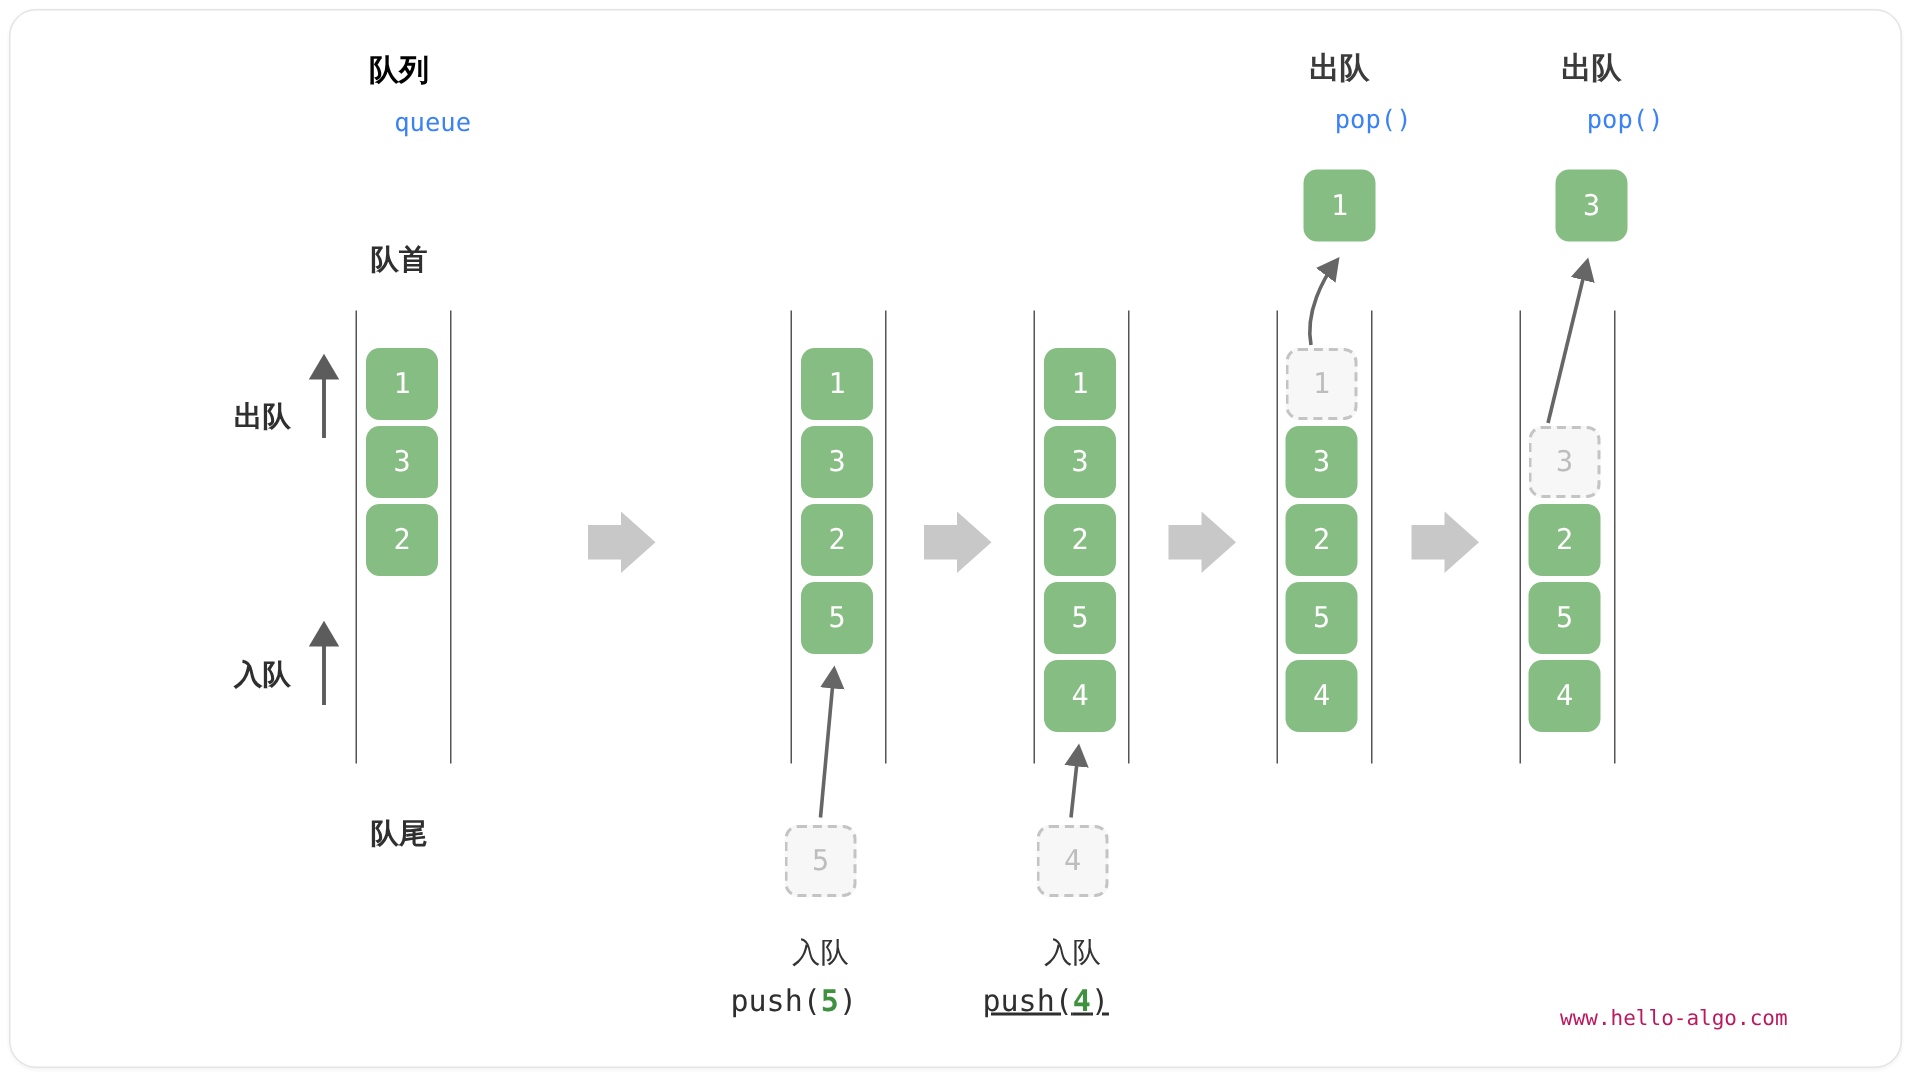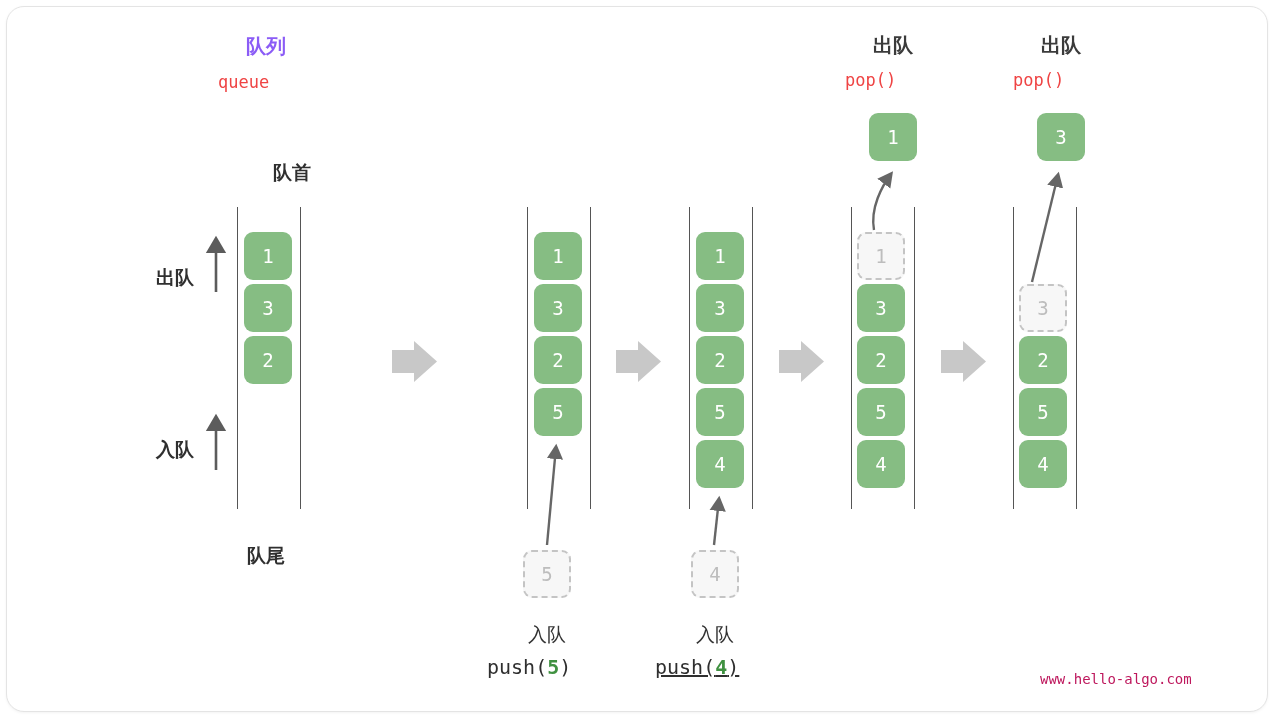--- a/index.html
+++ b/index.html
@@ -38,31 +38,31 @@
     font-size: 20px;
     font-weight: bold;
     color: #3b3b3b;
     white-space: nowrap;
     text-align: center;
   }
   .hdr-title-cn {
     position: absolute;
     font-size: 20px;
     font-weight: bold;
-    color: #8b5cf6;
+    color: #000000;
     white-space: nowrap;
     text-align: center;
   }
   .hdr-mono {
     position: absolute;
     font-family: "DejaVu Sans Mono", "Liberation Mono", monospace;
     font-size: 17px;
-    color: #ef4444;
-    white-space: nowrap;
-    text-align: left;
+    color: #3b82f6;
+    white-space: nowrap;
+    text-align: right;
   }
   .side-label {
     position: absolute;
     font-size: 19px;
     font-weight: bold;
     color: #2f2f2f;
     white-space: nowrap;
     text-align: center;
   }
   .caption-cn {
@@ -139,21 +139,21 @@
 
   <div class="hdr-title-cn" style="left:218px; top:33px; width:96px;">队列</div>
   <div class="hdr-mono" style="left:218px; top:72px; width:96px;">queue</div>
 
   <div class="hdr-cn" style="left:845px; top:32px; width:96px;">出队</div>
   <div class="hdr-mono" style="left:845px; top:70px; width:96px;">pop()</div>
 
   <div class="hdr-cn" style="left:1013px; top:32px; width:96px;">出队</div>
   <div class="hdr-mono" style="left:1013px; top:70px; width:96px;">pop()</div>
 
-  <div class="side-label" style="left:221px; top:160px; width:90px;text-align:right;">队首</div>
+  <div class="side-label" style="left:221px; top:160px; width:90px;">队首</div>
   <div class="side-label" style="left:221px; top:543px; width:90px;">队尾</div>
   <div class="side-label" style="left:143px; top:265px; width:64px;">出队</div>
   <div class="side-label" style="left:143px; top:437px; width:64px;">入队</div>
 
   <div class="rail" style="left:237px; top:207px; height:302px;"></div>
   <div class="rail" style="left:300px; top:207px; height:302px;"></div>
   <div class="cell" style="left:244px; top:232px;">1</div>
   <div class="cell" style="left:244px; top:284px;">3</div>
   <div class="cell" style="left:244px; top:336px;">2</div>
 

